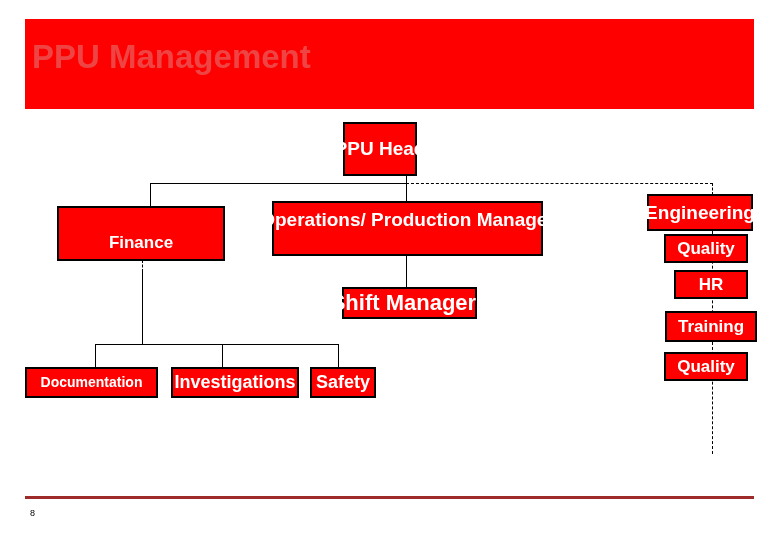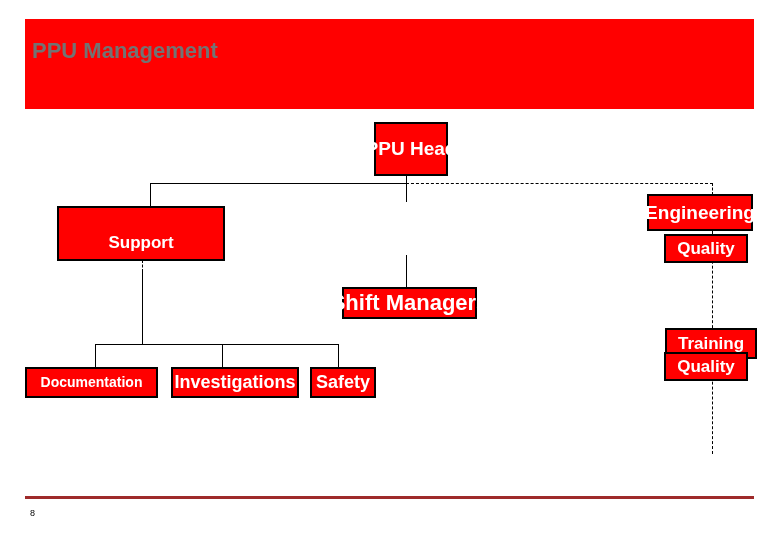--- a/index.html
+++ b/index.html
@@ -24,23 +24,23 @@
     left: 25px;
     top: 19px;
     width: 729px;
     height: 90px;
     background: #FF0000;
   }
   #title-text {
     position: absolute;
     left: 32px;
     top: 38px;
-    font-size: 22px;
+    font-size: 33px;
     font-weight: bold;
-    color: #737373;
+    color: #ef4444;
     letter-spacing: 0px;
     white-space: nowrap;
   }
 
   
   .node {
     position: absolute;
     background: #FF0000;
     border: 2px solid #000000;
     box-sizing: border-box;
@@ -128,46 +128,52 @@
 
   <div class="line-v" style="left:406px; top:255px; height:33px;"></div>
 
   <div class="dashed-v" style="left:142px; top:260px; height:12px;"></div>
   <div class="line-v" style="left:142px; top:270px; height:74px;"></div>
   <div class="line-h" style="left:95px; top:344px; width:243px;"></div>
   <div class="line-v" style="left:95px; top:344px; height:24px;"></div>
   <div class="line-v" style="left:222px; top:344px; height:24px;"></div>
   <div class="line-v" style="left:338px; top:344px; height:24px;"></div>
 
-  <div class="node" style="left:374px; top:122px; width:74px; height:54px; font-size:19px;">
+  <div class="node" style="left:343px; top:122px; width:74px; height:54px; font-size:19px;">
     <span>PPU Head</span>
   </div>
 
   <div class="node wrap" style="left:57px; top:206px; width:168px; height:55px; font-size:17px;">
     <span>
       <br>
-      <span>Support</span>
+      <span>Finance</span>
     </span>
   </div>
 
+  <div class="node" style="left:272px; top:201px; width:271px; height:55px; font-size:19px; align-items:flex-start; padding-top:7px;">
+    <span>Operations/ Production Manager</span>
+  </div>
 
   <div class="node" style="left:647px; top:194px; width:106px; height:37px; font-size:19px;">
     <span>Engineering</span>
   </div>
 
   <div class="node" style="left:342px; top:287px; width:135px; height:32px; font-size:22px;">
     <span>Shift Managers</span>
   </div>
 
   <div class="node" style="left:664px; top:234px; width:84px; height:29px; font-size:17px;">
     <span>Quality</span>
   </div>
 
+  <div class="node" style="left:674px; top:270px; width:74px; height:29px; font-size:17px;">
+    <span>HR</span>
+  </div>
 
-  <div class="node" style="left:665px; top:328px; width:92px; height:31px; font-size:17px;">
+  <div class="node" style="left:665px; top:311px; width:92px; height:31px; font-size:17px;">
     <span>Training</span>
   </div>
 
   <div class="node" style="left:664px; top:352px; width:84px; height:29px; font-size:17px;">
     <span>Quality</span>
   </div>
 
 
 
   <div class="node" style="left:25px; top:367px; width:133px; height:31px; font-size:14px;">

